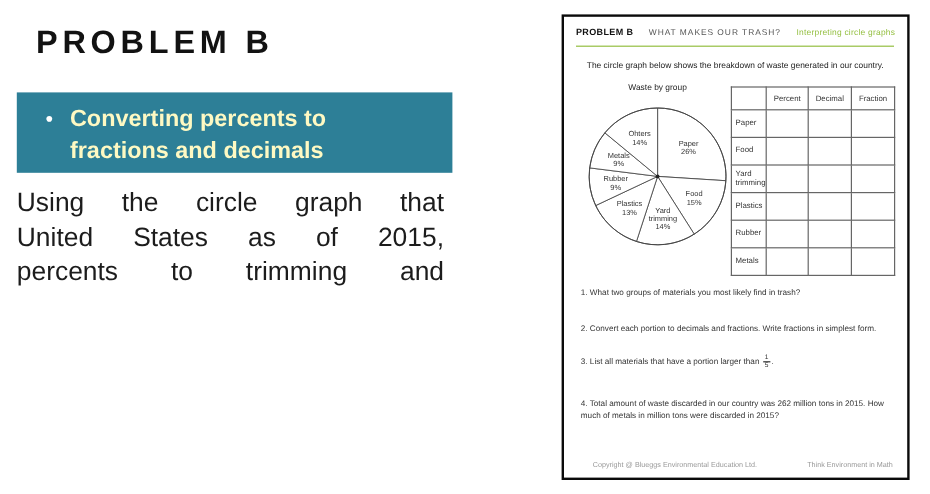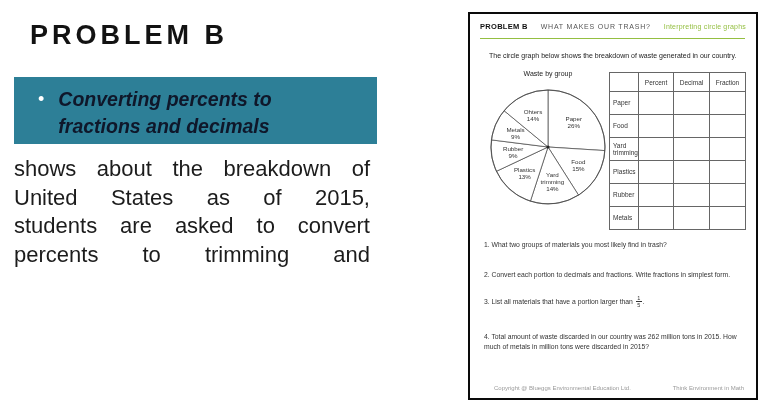--- a/index.html
+++ b/index.html
@@ -2,21 +2,21 @@
 <html><head>
 <meta charset="utf-8">
 <style>
   html,body{margin:0;padding:0;}
   body{width:775px;height:412px;background:#fff;font-family:"Liberation Sans",sans-serif;position:relative;overflow:hidden;}
 
   
   .slide-title{position:absolute;left:30px;top:20px;font-size:27px;font-weight:bold;letter-spacing:4px;color:#121212;}
   .bullet-box{position:absolute;left:14px;top:77px;width:363px;height:67px;background:#2d7f97;box-sizing:border-box;padding:9px 14px 0 24px;display:flex;}
   .bullet-dot{color:#fff;font-size:18px;line-height:26px;margin-right:14px;}
-  .bullet-text{color:#0f172a;font-size:19.5px;line-height:27px;font-weight:bold;font-style:italic;width:300px;}
+  .bullet-text{color:#fef9c3;font-size:19.5px;line-height:27px;font-weight:bold;width:300px;}
   .body-text{position:absolute;left:14px;top:155px;width:356px;font-size:22px;line-height:28.5px;color:#1c1c1c;}
   .body-text .just{text-align:justify;text-align-last:justify;}
 
   
   .sheet{position:absolute;left:468px;top:12px;width:290px;height:388px;box-sizing:border-box;border:2px solid #0a0a0a;background:#fff;}
   .sheet-header{position:absolute;left:10px;right:10px;top:8px;display:flex;justify-content:space-between;align-items:baseline;}
   .sh-left{font-size:7.5px;font-weight:bold;color:#111;letter-spacing:0.3px;}
   .sh-center{font-size:7px;color:#555;letter-spacing:0.8px;}
   .sh-right{font-size:7px;color:#94bf41;letter-spacing:0.2px;}
   .green-rule{position:absolute;left:10px;right:11px;top:24px;height:1px;background:#94bf41;}
@@ -45,23 +45,22 @@
 <body>
 
 <div class="slide-title">PROBLEM B</div>
 
 <div class="bullet-box">
   <span class="bullet-dot">•</span>
   <span class="bullet-text">Converting percents to fractions and decimals</span>
 </div>
 
 <div class="body-text">
-    <div class="just">shows about the breakdown of</div>
+    <div class="just">Using the circle graph that</div>
     <div class="just">United States as of 2015,</div>
-    <div class="just">students are asked to convert</div>
     <div class="just">percents to trimming and</div>
   </div>
 
 <div class="sheet">
   <div class="sheet-header">
     <span class="sh-left">PROBLEM B</span>
     <span class="sh-center">WHAT MAKES OUR TRASH?</span>
     <span class="sh-right">Interpreting  circle graphs</span>
   </div>
   <div class="green-rule"></div>

